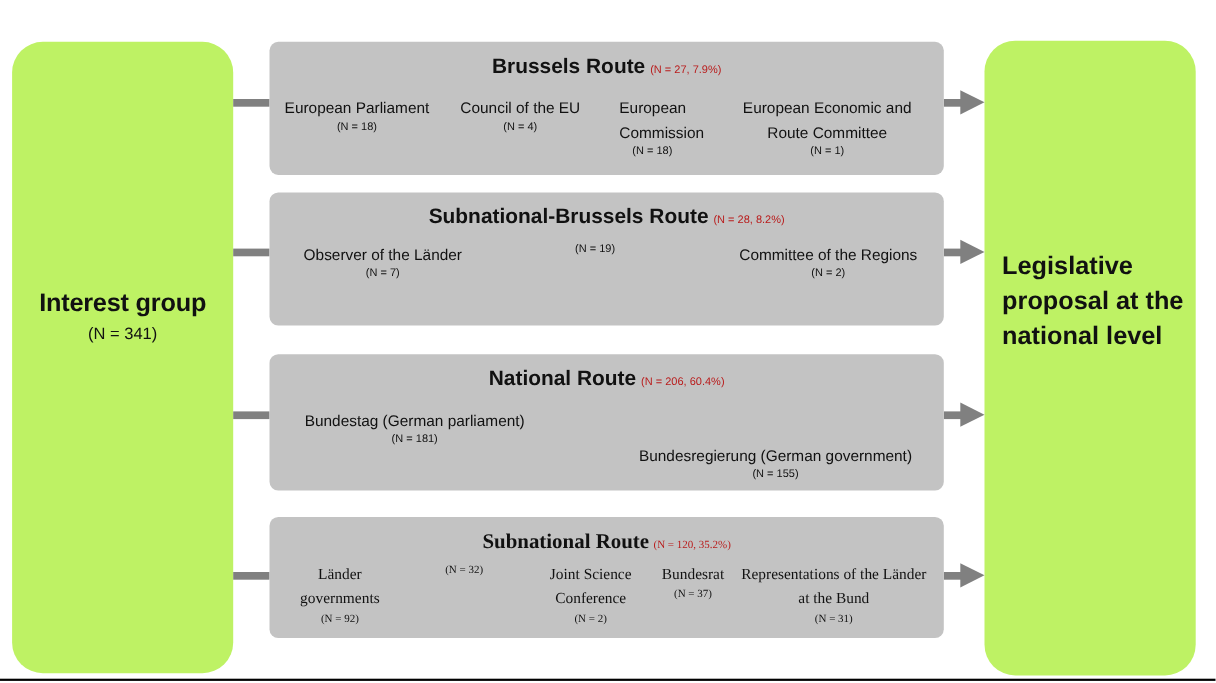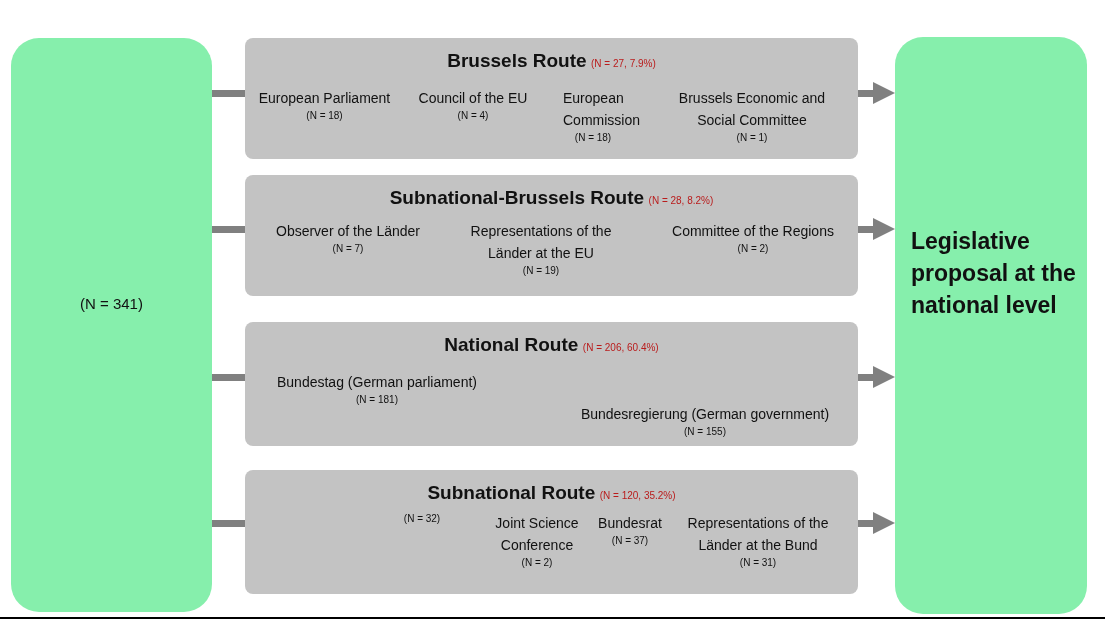--- a/index.html
+++ b/index.html
@@ -1,18 +1,18 @@
 <!DOCTYPE html>
 <html><head>
 <meta charset="utf-8">
 <style>
   html, body { margin:0; padding:0; background:#ffffff; }
   body { width:1105px; height:621px; position:relative; overflow:hidden;
          font-family:"Liberation Sans", "DejaVu Sans", sans-serif; color:#111; }
-  .big-box { position:absolute; background:#86efac; border-radius:28px; }
+  .big-box { position:absolute; background:#bef264; border-radius:28px; }
   #left-box { left:11px; top:38px; width:201px; height:574px; }
   #right-box { left:895px; top:37px; width:192px; height:577px; }
   .left-title { position:absolute; left:0; width:100%; top:224px; text-align:center;
                 font-weight:bold; font-size:23px; color:#111; letter-spacing:-0.2px; }
   .left-sub { position:absolute; left:0; width:100%; top:257px; text-align:center;
               font-size:15px; color:#111; }
   .right-title { position:absolute; left:16px; top:188px; width:175px;
                  font-weight:bold; font-size:23px; line-height:32px; color:#111; }
   .panel { position:absolute; left:245px; width:613px; background:#c3c3c3; border-radius:8px; }
   .panel-head { position:absolute; left:0; width:100%; text-align:center; top:12px; }
@@ -23,20 +23,21 @@
   .conn { position:absolute; background:#808080; height:7px; }
   .arrow-shaft { position:absolute; background:#808080; height:7px; }
   .arrow-head { position:absolute; width:0; height:0; border-top:11px solid transparent;
                 border-bottom:11px solid transparent; border-left:22px solid #808080; }
   #bottom-rule { position:absolute; left:0; top:617px; width:1105px; height:2px; background:#000; }
 </style>
 </head>
 <body>
 
 <div id="left-box" class="big-box">
+  <div class="left-title">Interest group</div>
   <div class="left-sub">(N = 341)</div>
 </div>
 
 <div id="right-box" class="big-box">
   <div class="right-title">Legislative proposal at the national level</div>
 </div>
 
 <div class="conn" style="left:212px; top:90px; width:33px;"></div>
 <div class="conn" style="left:212px; top:226px; width:33px;"></div>
 <div class="conn" style="left:212px; top:374px; width:33px;"></div>
@@ -62,36 +63,35 @@
   </div>
   <div class="item" style="left:173px; top:49px; width:110px;">
     <span>Council of the EU</span>
     <span class="item-n">(N = 4)</span>
   </div>
   <div class="item" style="left:318px; top:49px; width:60px;">
     <span>European Commission</span>
     <span class="item-n">(N = 18)</span>
   </div>
   <div class="item" style="left:428px; top:49px; width:158px;">
-    <span>Brussels Economic and Social Committee</span>
+    <span>European Economic and Route Committee</span>
     <span class="item-n">(N = 1)</span>
   </div>
 </div>
 
 <div class="panel" style="top:175px; height:121px;">
   <div class="panel-head">
     <span class="panel-title">Subnational-Brussels Route</span>
     <span class="panel-stat">(N = 28, 8.2%)</span>
   </div>
   <div class="item" style="left:14px; top:45px; width:178px;">
     <span>Observer of the Länder</span>
     <span class="item-n">(N = 7)</span>
   </div>
   <div class="item" style="left:210px; top:45px; width:172px;">
-    <span>Representations of the Länder at the EU</span>
     <span class="item-n">(N = 19)</span>
   </div>
   <div class="item" style="left:408px; top:45px; width:200px;">
     <span>Committee of the Regions</span>
     <span class="item-n">(N = 2)</span>
   </div>
 </div>
 
 <div class="panel" style="top:322px; height:124px;">
   <div class="panel-head">
@@ -101,24 +101,28 @@
   <div class="item" style="left:12px; top:49px; width:240px;">
     <span>Bundestag (German parliament)</span>
     <span class="item-n">(N = 181)</span>
   </div>
   <div class="item" style="left:315px; top:49px; width:290px;margin-top:32px;">
     <span>Bundesregierung (German government)</span>
     <span class="item-n">(N = 155)</span>
   </div>
 </div>
 
-<div class="panel" style="top:470px; height:124px;">
+<div class="panel" style="top:470px; height:110px;font-family:Liberation Serif, serif;">
   <div class="panel-head">
     <span class="panel-title">Subnational Route</span>
     <span class="panel-stat">(N = 120, 35.2%)</span>
+  </div>
+  <div class="item" style="left:14px; top:42px; width:100px;">
+    <span>Länder governments</span>
+    <span class="item-n">(N = 92)</span>
   </div>
   <div class="item" style="left:116px; top:42px; width:122px;">
     <span class="item-n">(N = 32)</span>
   </div>
   <div class="item" style="left:242px; top:42px; width:100px;">
     <span>Joint Science Conference</span>
     <span class="item-n">(N = 2)</span>
   </div>
   <div class="item" style="left:344px; top:42px; width:82px;">
     <span>Bundesrat</span>

